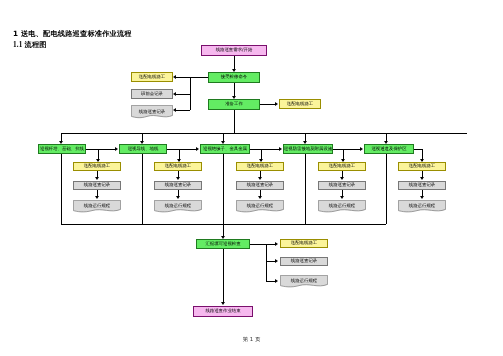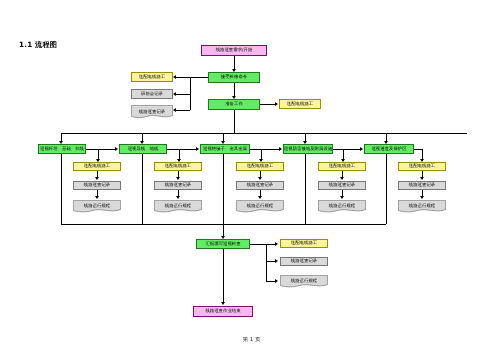--- a/index.html
+++ b/index.html
@@ -5,21 +5,21 @@
   html,body{margin:0;padding:0;background:#ffffff;}
   body{
     width:503px;height:356px;position:relative;overflow:hidden;
     font-family:"DejaVu Sans","Liberation Sans",sans-serif;
     color:#000;
   }
   #page{position:absolute;left:0;top:0;width:503px;height:356px;}
 
   .hd{position:absolute;font-weight:bold;font-size:7.2px;letter-spacing:.2px;white-space:nowrap;}
   #title1{left:13px;top:29px;}
-  #title2{left:19px;top:40px;}
+  #title2{left:13px;top:40px;font-family:Liberation Serif, serif;}
 
   .footer{position:absolute;left:0;top:336px;width:503px;text-align:center;
           font-size:5.4px;color:#333;}
 
   
   .node{position:absolute;box-sizing:border-box;display:flex;align-items:center;
         justify-content:center;text-align:center;line-height:1.05;
         font-size:4.4px;white-space:nowrap;border:0.7px solid #000;}
   .node.start{background:#f6b8ee;border-color:#7a0f6d;}
   .node.proc{background:#63ec63;border-color:#1f7a1f;}
@@ -40,20 +40,21 @@
   .ar{position:absolute;width:0;height:0;}
   .ar.down{border-left:2px solid transparent;border-right:2px solid transparent;border-top:3px solid #000;}
   .ar.right{border-top:2px solid transparent;border-bottom:2px solid transparent;border-left:3px solid #000;}
   .ar.left{border-top:2px solid transparent;border-bottom:2px solid transparent;border-right:3px solid #000;}
 </style>
 </head>
 <body>
 
 <div id="page">
 
+  <div class="hd" id="title1">1   送电、配电线路巡查标准作业流程</div>
   <div class="hd" id="title2">1.1 流程图</div>
 
   <div class="node start" style="left:201px;top:45px;width:66px;height:11px;">线路巡查需求/开始</div>
 
   <div class="ln v" style="left:233.6px;top:56px;height:14px;"></div>
   <div class="ar down" style="left:231.6px;top:69px;"></div>
 
   <div class="node proc" style="left:208px;top:72px;width:52px;height:11px;">接受检修命令</div>
 
   <div class="ln v" style="left:233.6px;top:83px;height:14px;"></div>

